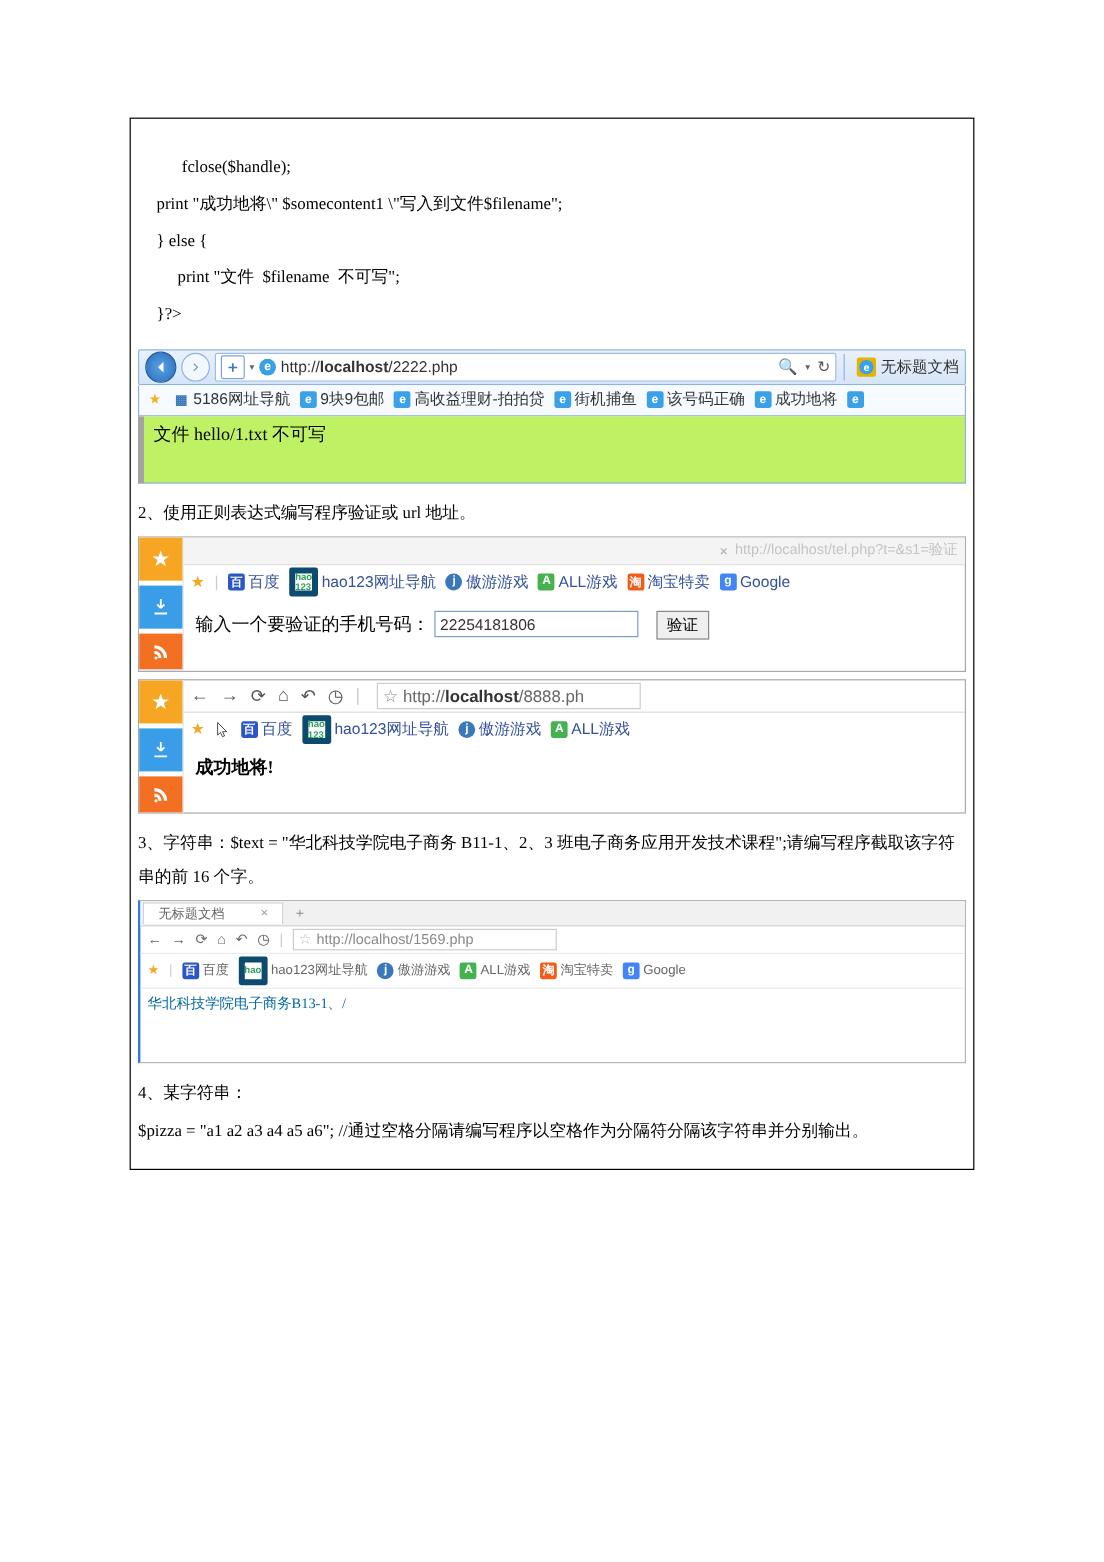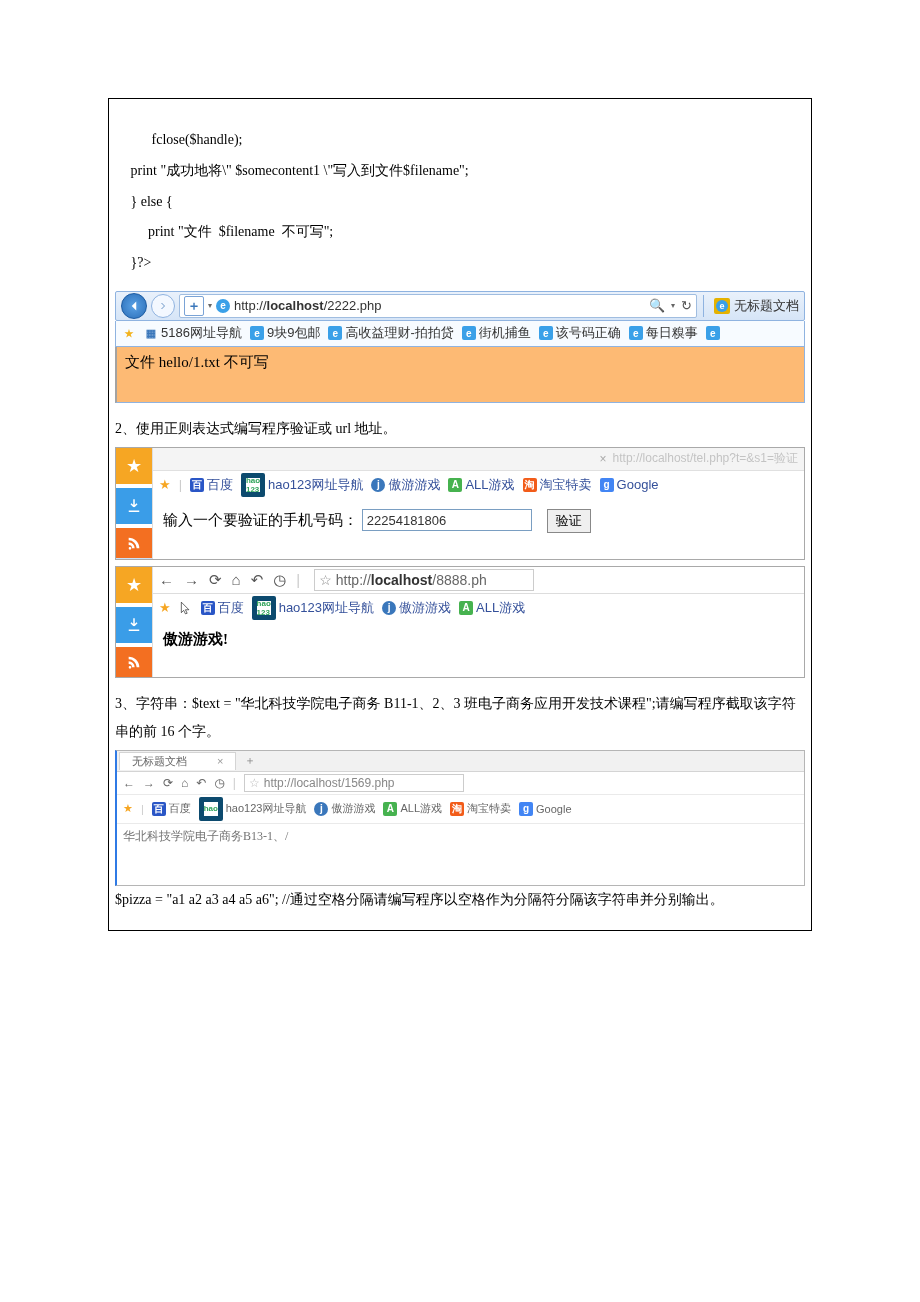--- a/index.html
+++ b/index.html
@@ -95,22 +95,22 @@
     font-family: Arial, "Microsoft YaHei", sans-serif; font-size: 13px; color: #333;
     height: 26px; box-sizing: border-box; overflow: hidden;
   }
   .bm-item { display: flex; align-items: center; gap: 3px; white-space: nowrap; }
   .bm-icon { width: 14px; height: 14px; display: inline-flex; align-items: center; justify-content: center; border-radius: 2px; font-size: 10px; font-weight: bold; }
   .ic-star { color: #f2b21d; }
   .ic-2048 { color: #3a77bb; font-size: 11px; }
   .ic-e { background: #3aa0e8; color: #fff; }
 
   .ie-content {
-    border-left: 2px solid #a3a3a3; border-right: 1px solid #8fb3e0; border-bottom: 1px solid #8fb3e0;
-    background: #fdba74; padding: 6px 8px 30px 8px;
+    border-left: 5px solid #a3a3a3; border-right: 1px solid #8fb3e0; border-bottom: 1px solid #8fb3e0;
+    background: #bef264; padding: 6px 8px 30px 8px;
     font-family: "SimSun", serif; font-size: 15px;
   }
 
   
   .b2 {
     display: flex; border: 1px solid #a9a9a9; background: #fff;
     font-family: Arial, "Microsoft YaHei", sans-serif;
   }
   .b2-side {
     width: 36px; background: #fff; border-right: 1px solid #ddd;
@@ -199,21 +199,21 @@
   }
   .b4-url {
     border: 1px solid #ccc; background: #fff; padding: 0 4px; height: 16px;
     display: flex; align-items: center; gap: 4px; min-width: 210px; color: #888;
   }
   .b4-marks {
     display: flex; align-items: center; gap: 8px; padding: 2px 6px;
     font-size: 11px; border-bottom: 1px solid #eaeaea;
   }
   .b4-body {
-    padding: 4px 6px 40px 6px; font-family: "SimSun", serif; font-size: 12px; color: #737373;
+    padding: 4px 6px 40px 6px; font-family: "SimSun", serif; font-size: 12px; color: #0369a1;
   }
 
   .svg-icon { width: 18px; height: 18px; }
 </style>
 </head>
 <body>
 
 <div class="page-box">
 
   <div class="code-text">
@@ -279,21 +279,21 @@
       <span class="bm-item">
           <span class="bm-icon ic-e">e</span>
           <span>街机捕鱼</span>
         </span>
       <span class="bm-item">
           <span class="bm-icon ic-e">e</span>
           <span>该号码正确</span>
         </span>
       <span class="bm-item">
           <span class="bm-icon ic-e">e</span>
-          <span>每日糗事</span>
+          <span>成功地将</span>
         </span>
       <span class="bm-item">
           <span class="bm-icon ic-e">e</span>
         </span>
     </div>
     <div class="ie-content">
       <span>文件 hello/1.txt 不可写</span>
     </div>
   </div>
 
@@ -405,21 +405,21 @@
         <span class="bm-item">
             <span class="mini-ic mic-ao">j</span>
             <span>傲游游戏</span>
           </span>
         <span class="bm-item">
             <span class="mini-ic mic-all">A</span>
             <span>ALL游戏</span>
           </span>
       </div>
       <div class="b3-body">
-        <span>傲游游戏!</span>
+        <span>成功地将!</span>
       </div>
     </div>
   </div>
 
   <div class="q-text">3、字符串：$text = "华北科技学院电子商务 B11-1、2、3 班电子商务应用开发技术课程";请编写程序截取该字符串的前 16 个字。</div>
 
   <div class="b4">
     <div class="b4-tabrow">
       <div class="b4-tab">
         <span>无标题文档</span>
@@ -466,15 +466,16 @@
       <span class="bm-item">
           <span class="mini-ic mic-g">g</span>
           <span>Google</span>
         </span>
     </div>
     <div class="b4-body">
       <span>华北科技学院电子商务B13-1、/</span>
     </div>
   </div>
 
+  <div class="q-text">4、某字符串：</div>
   <div class="q-text" style="margin-top:0;">$pizza   = "a1 a2 a3 a4 a5 a6";   //通过空格分隔请编写程序以空格作为分隔符分隔该字符串并分别输出。</div>
 
 </div>
 
 </body></html>

